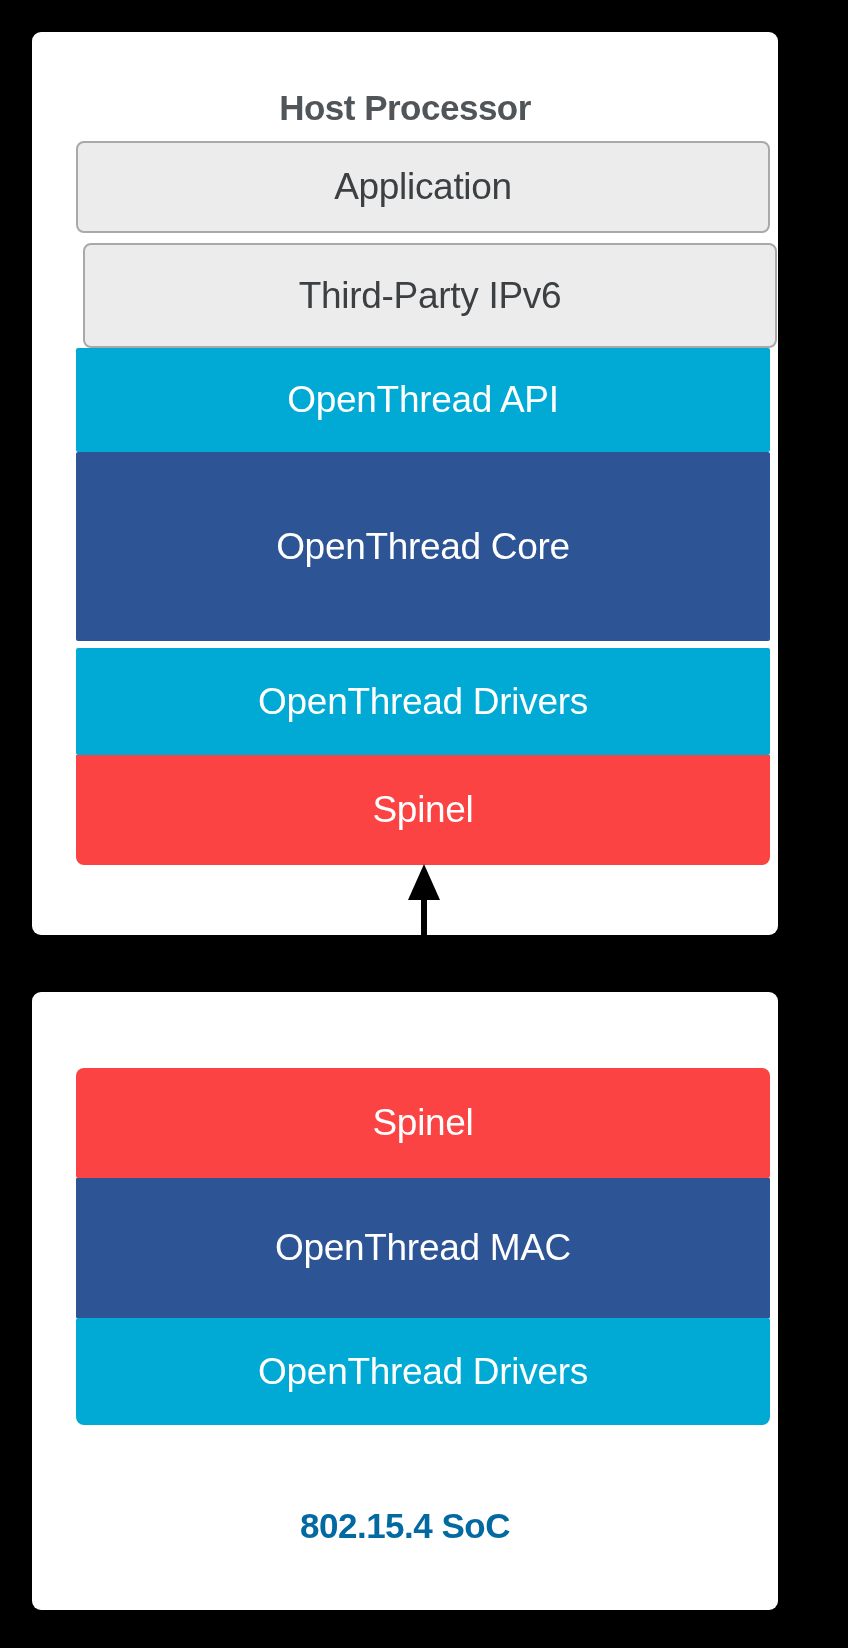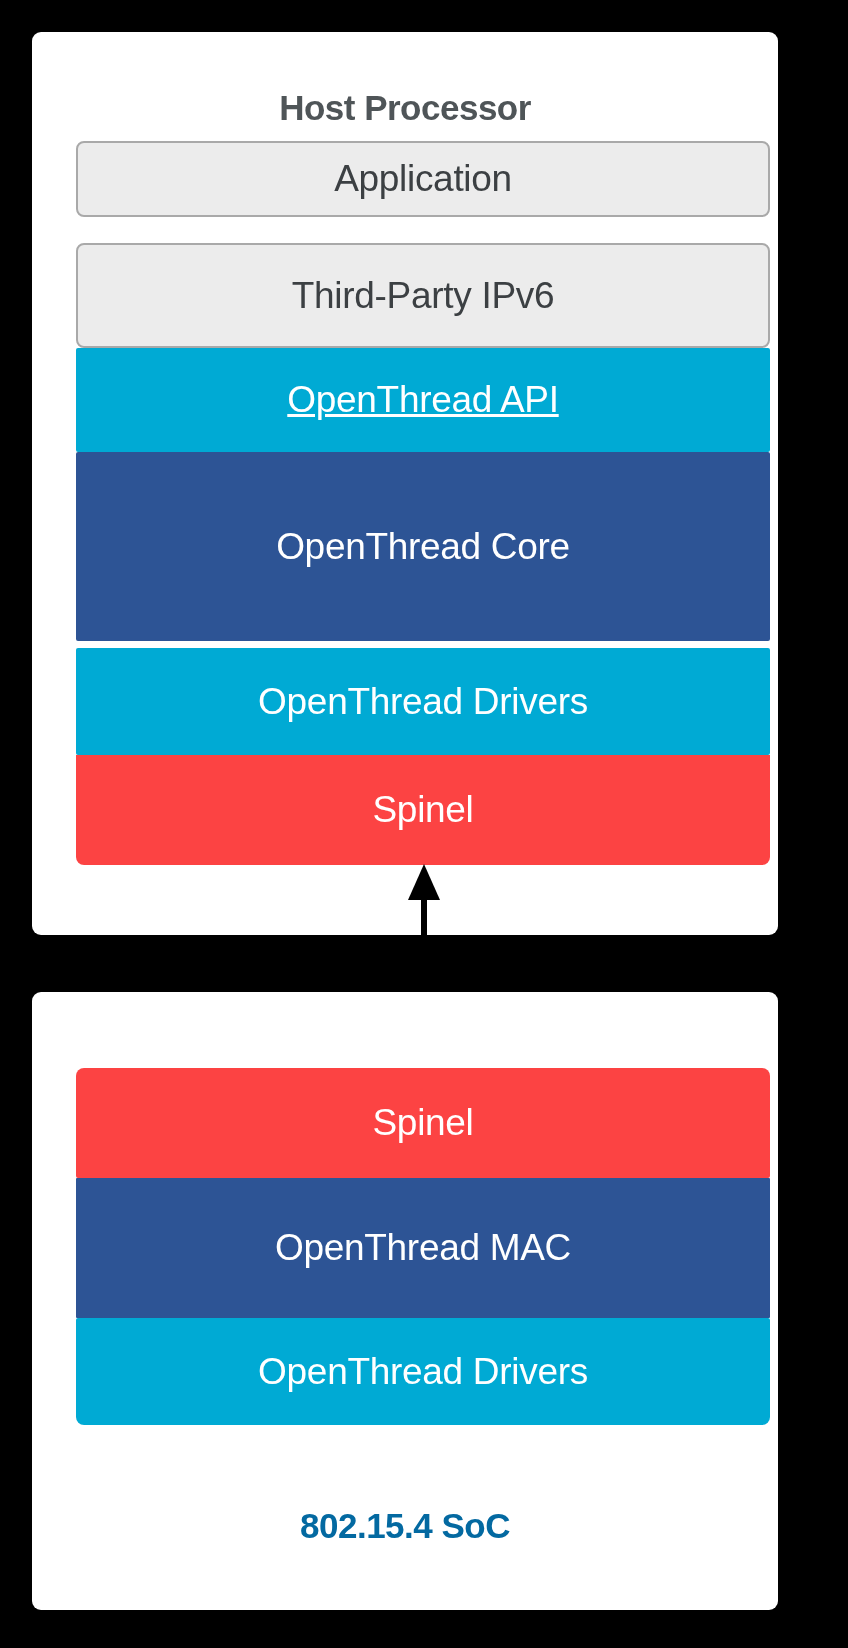--- a/index.html
+++ b/index.html
@@ -79,22 +79,22 @@
     background: #ececec;
     border: 2px solid #a9a9a9;
     color: #3c4043;
     border-radius: 8px;
   }
   .layer.tinted {
     color: #ffffff;
   }
 
   
-  #layer-application   { top: 141px;  height: 76px; }
-  #layer-thirdparty    { top: 243px;  height: 105px; }
+  #layer-application   { top: 141px;  height: 92px; }
+  #layer-thirdparty    { top: 243px;  height: 105px; margin-left: 7px; }
   #layer-ot-api        { top: 348px;  height: 104px; border-radius: 2px; }
   #layer-ot-core       { top: 452px;  height: 189px; border-radius: 2px; }
   #layer-ot-drivers    { top: 648px;  height: 107px; border-radius: 2px; }
   #layer-spinel-host   { top: 755px;  height: 110px; border-radius: 0 0 8px 8px; }
 
   
   #layer-spinel-soc    { top: 1068px; height: 110px; border-radius: 8px 8px 2px 2px; }
   #layer-ot-mac        { top: 1178px; height: 140px; border-radius: 1px; justify-content: center; }
   #layer-ot-drivers-2  { top: 1318px; height: 107px; border-radius: 2px 2px 8px 8px; }
 
@@ -118,21 +118,21 @@
   </div>
 
   <div class="layer neutral" id="layer-application" style="background: rgb(236, 236, 236); border-color: rgb(169, 169, 169); color: rgb(60, 64, 67);">
     <span>Application</span>
   </div>
 
   <div class="layer neutral" id="layer-thirdparty" style="background: rgb(236, 236, 236); border-color: rgb(169, 169, 169); color: rgb(60, 64, 67);">
     <span>Third-Party IPv6</span>
   </div>
 
-  <div class="layer tinted" id="layer-ot-api" style="background: rgb(0, 170, 212); color: rgb(255, 255, 255); text-decoration: underline;">
+  <div class="layer tinted" id="layer-ot-api" style="background: rgb(0, 170, 212); color: rgb(255, 255, 255);">
     <span>OpenThread API</span>
   </div>
 
   <div class="layer tinted" id="layer-ot-core" style="background: rgb(45, 84, 149); color: rgb(255, 255, 255);">
     <span>OpenThread Core</span>
   </div>
 
   <div class="layer tinted" id="layer-ot-drivers" style="background: rgb(0, 170, 212); color: rgb(255, 255, 255);">
     <span>OpenThread Drivers</span>
   </div>

